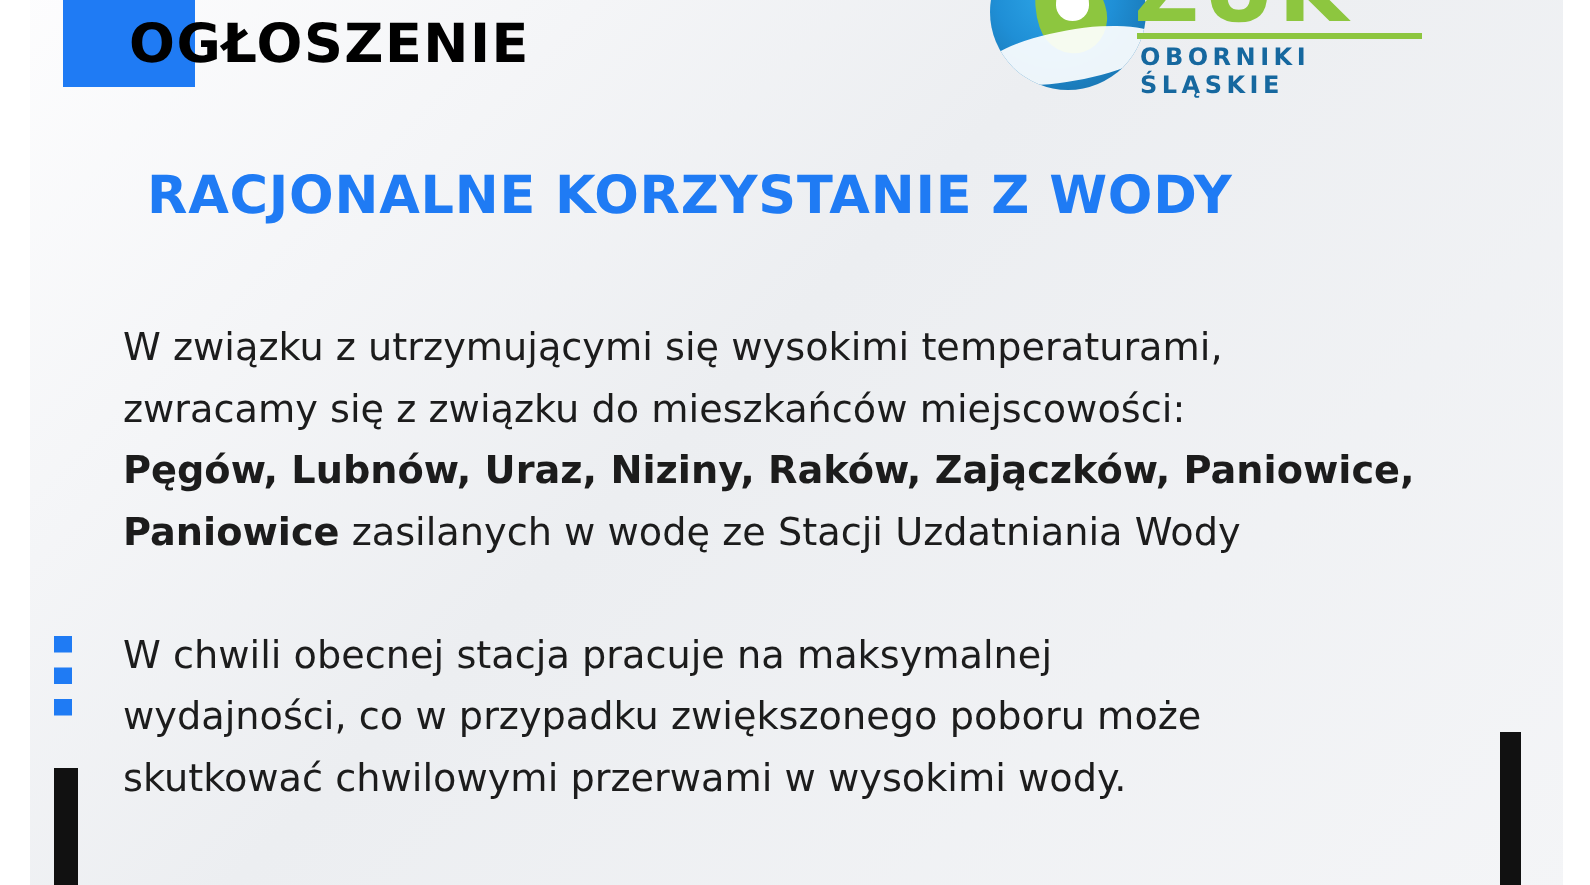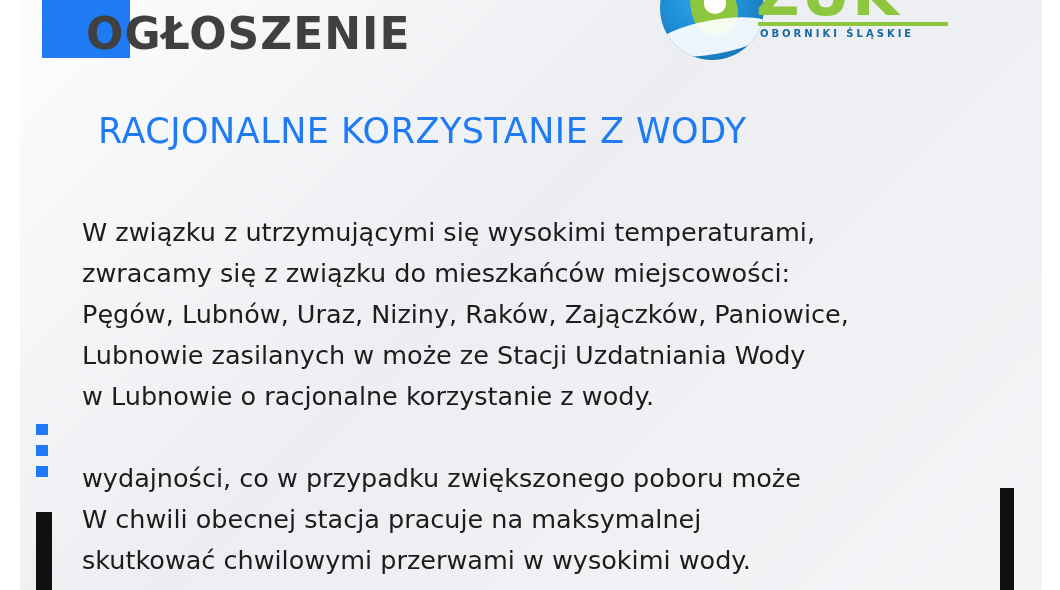--- a/index.html
+++ b/index.html
@@ -54,32 +54,32 @@
     height: 88px;
     background: #1f7bf4;
   }
 
   #headline {
     position: absolute;
     left: 86px;
     top: 12px;
     font-family: "DejaVu Sans", sans-serif;
     font-weight: bold;
-    font-size: 44px;
+    font-size: 36px;
     letter-spacing: 1px;
-    color: #404040;
+    color: #000000;
     line-height: 1;
   }
 
   #subheadline {
     position: absolute;
     left: 98px;
     top: 114px;
     font-family: "DejaVu Sans", sans-serif;
-    font-weight: normal;
+    font-weight: bold;
     font-size: 35px;
     letter-spacing: 0.5px;
     color: #1f7bf4;
     line-height: 1;
   }
 
   #body-text {
     position: absolute;
     left: 82px;
     top: 212px;
@@ -89,21 +89,21 @@
     line-height: 41px;
     color: #1c1c1c;
   }
   #body-text p {
     margin: 0;
   }
   #body-text .spacer {
     height: 41px;
   }
   #body-text b {
-    font-weight: normal;
+    font-weight: bold;
     text-align: right;
   }
 
   
   #blue-dashes {
     position: absolute;
     left: 36px;
     top: 424px;
     width: 12px;
   }
@@ -183,21 +183,21 @@
     letter-spacing: 2px;
     color: #8dc63f;
     line-height: 1;
   }
   #logo-sub {
     position: absolute;
     left: 100px;
     top: 72px;
     font-family: "DejaVu Sans", sans-serif;
     font-weight: bold;
-    font-size: 10px;
+    font-size: 16px;
     letter-spacing: 3px;
     color: #16689f;
   }
   #logo-underline {
     position: absolute;
     left: 98px;
     top: 66px;
     width: 190px;
     height: 4px;
     background: #8dc63f;
@@ -225,25 +225,24 @@
     <div id="logo-sub">OBORNIKI  ŚLĄSKIE</div>
   </div>
 
   <div id="headline">OGŁOSZENIE</div>
   <div id="subheadline">RACJONALNE KORZYSTANIE Z WODY</div>
 
   <div id="body-text">
     <p>W związku z utrzymującymi się wysokimi temperaturami,</p>
     <p>zwracamy się z związku do mieszkańców miejscowości:</p>
     <p><b>Pęgów, Lubnów, Uraz, Niziny, Raków, Zajączków, Paniowice,</b></p>
-    <p><b>Lubnowie</b><span> zasilanych w może ze Stacji Uzdatniania Wody</span></p>
-    <p>w  Lubnowie o racjonalne korzystanie z wody.</p>
+    <p><b>Paniowice</b><span> zasilanych w wodę ze Stacji Uzdatniania Wody</span></p>
     <div class="spacer"></div>
+    <p>W chwili obecnej stacja pracuje na maksymalnej</p>
     <p>wydajności, co w przypadku zwiększonego poboru może</p>
-    <p>W chwili obecnej stacja pracuje na maksymalnej</p>
     <p>skutkować chwilowymi przerwami w wysokimi wody.</p>
   </div>
 
   <div id="blue-dashes">
     <div class="dash"></div>
     <div class="dash"></div>
     <div class="dash"></div>
   </div>
 
   <div id="black-bar-left"></div>

